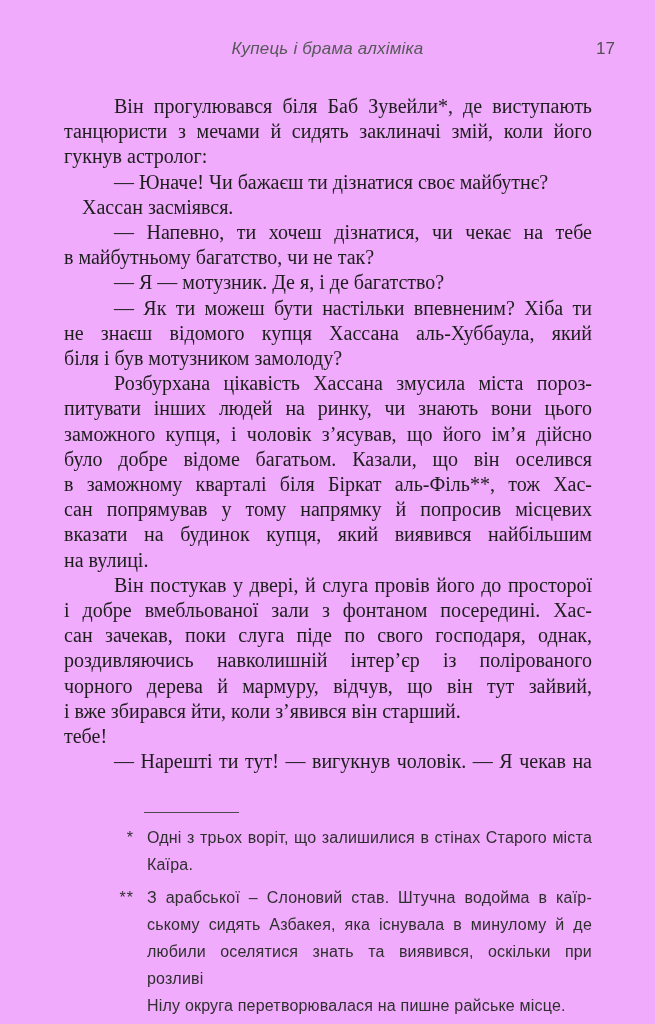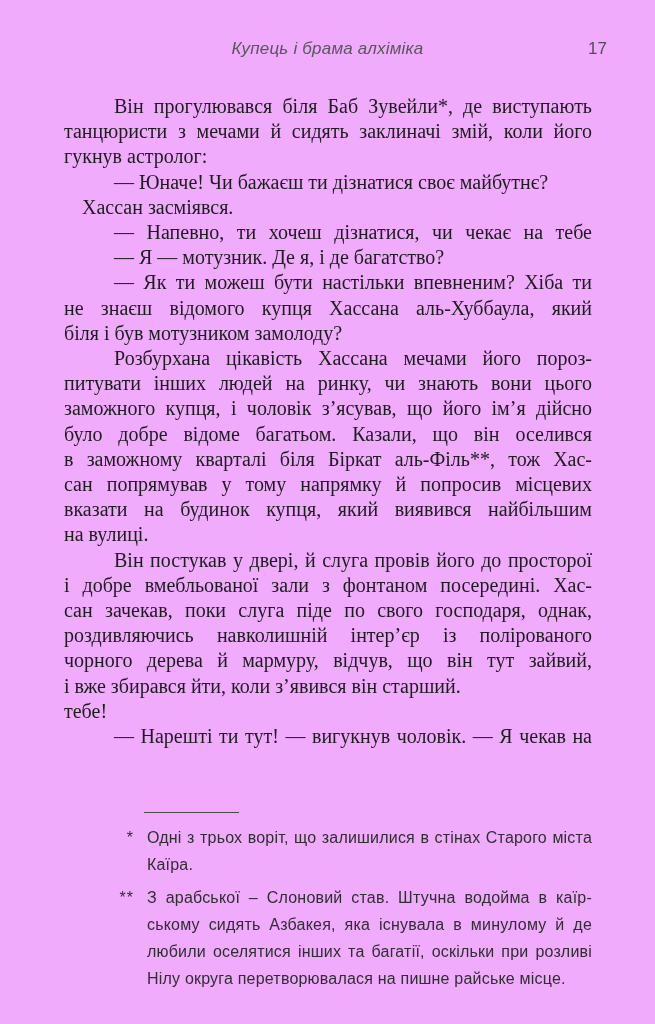--- a/index.html
+++ b/index.html
@@ -23,21 +23,21 @@
     text-align: center;
     font-family: "Liberation Sans", sans-serif;
     font-style: italic;
     font-size: 17px;
     letter-spacing: 0.2px;
     color: #58585a;
   }
   .page-number {
     position: absolute;
     top: 39px;
-    right: 48px;
+    right: 40px;
     font-family: "Liberation Sans", sans-serif;
     font-size: 17px;
     color: #505052;
   }
   .body-text {
     position: absolute;
     top: 94px;
     left: 64px;
     width: 528px;
     font-size: 20px;
@@ -104,31 +104,32 @@
         <div class="line para-last">гукнув астролог:</div>
       </div>
       <div>
         <div class="line first-lg para-last">— Юначе! Чи бажаєш ти дізнатися своє майбутнє?</div>
       </div>
       <div>
         <div class="line first-sm para-last">Хассан засміявся.</div>
       </div>
       <div>
         <div class="line first-lg">— Напевно, ти хочеш дізнатися, чи чекає на тебе</div>
+        <div class="line para-last">в майбутньому багатство, чи не так?</div>
       </div>
       <div>
         <div class="line first-lg para-last">— Я — мотузник. Де я, і де багатство?</div>
       </div>
       <div>
         <div class="line first-lg">— Як ти можеш бути настільки впевненим? Хіба ти</div>
         <div class="line">не знаєш відомого купця Хассана аль-Хуббаула, який</div>
         <div class="line para-last">біля і був мотузником замолоду?</div>
       </div>
       <div>
-        <div class="line first-lg">Розбурхана цікавість Хассана мечами його пороз-</div>
+        <div class="line first-lg">Розбурхана цікавість Хассана змусила міста пороз-</div>
         <div class="line">питувати інших людей на ринку, чи знають вони цього</div>
         <div class="line">заможного купця, і чоловік з’ясував, що його ім’я дійсно</div>
         <div class="line">було добре відоме багатьом. Казали, що він оселився</div>
         <div class="line">в заможному кварталі біля Біркат аль-Філь**, тож Хас-</div>
         <div class="line">сан попрямував у тому напрямку й попросив місцевих</div>
         <div class="line">вказати на будинок купця, який виявився найбільшим</div>
         <div class="line para-last">на вулиці.</div>
       </div>
       <div>
         <div class="line first-lg">Він постукав у двері, й слуга провів його до просторої</div>
@@ -152,20 +153,20 @@
           <div class="fn-text">
             <div class="line">Одні з трьох воріт, що залишилися в стінах Старого міста</div>
             <div class="line para-last">Каїра.</div>
           </div>
         </div>
         <div class="footnote">
           <div class="fn-marker">**</div>
           <div class="fn-text">
             <div class="line">З арабської – Слоновий став. Штучна водойма в каїр-</div>
             <div class="line">ському сидять Азбакея, яка існувала в минулому й де</div>
-            <div class="line">любили оселятися інших та багатії, оскільки при розливі</div>
+            <div class="line">любили оселятися знать та виявився, оскільки при розливі</div>
             <div class="line para-last">Нілу округа перетворювалася на пишне райське місце.</div>
           </div>
         </div>
       </div>
   </div>
 
 </div>
 
 </body></html>

